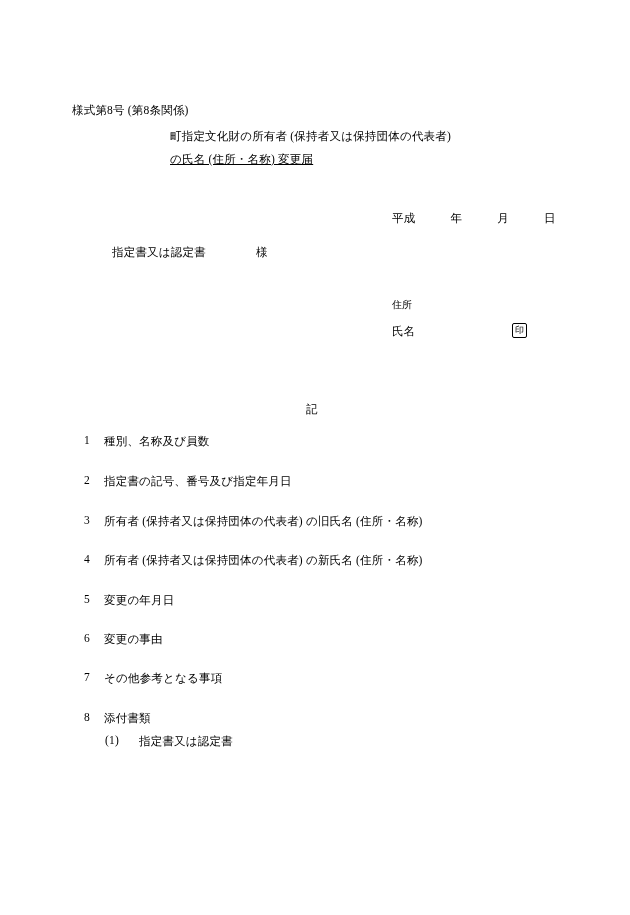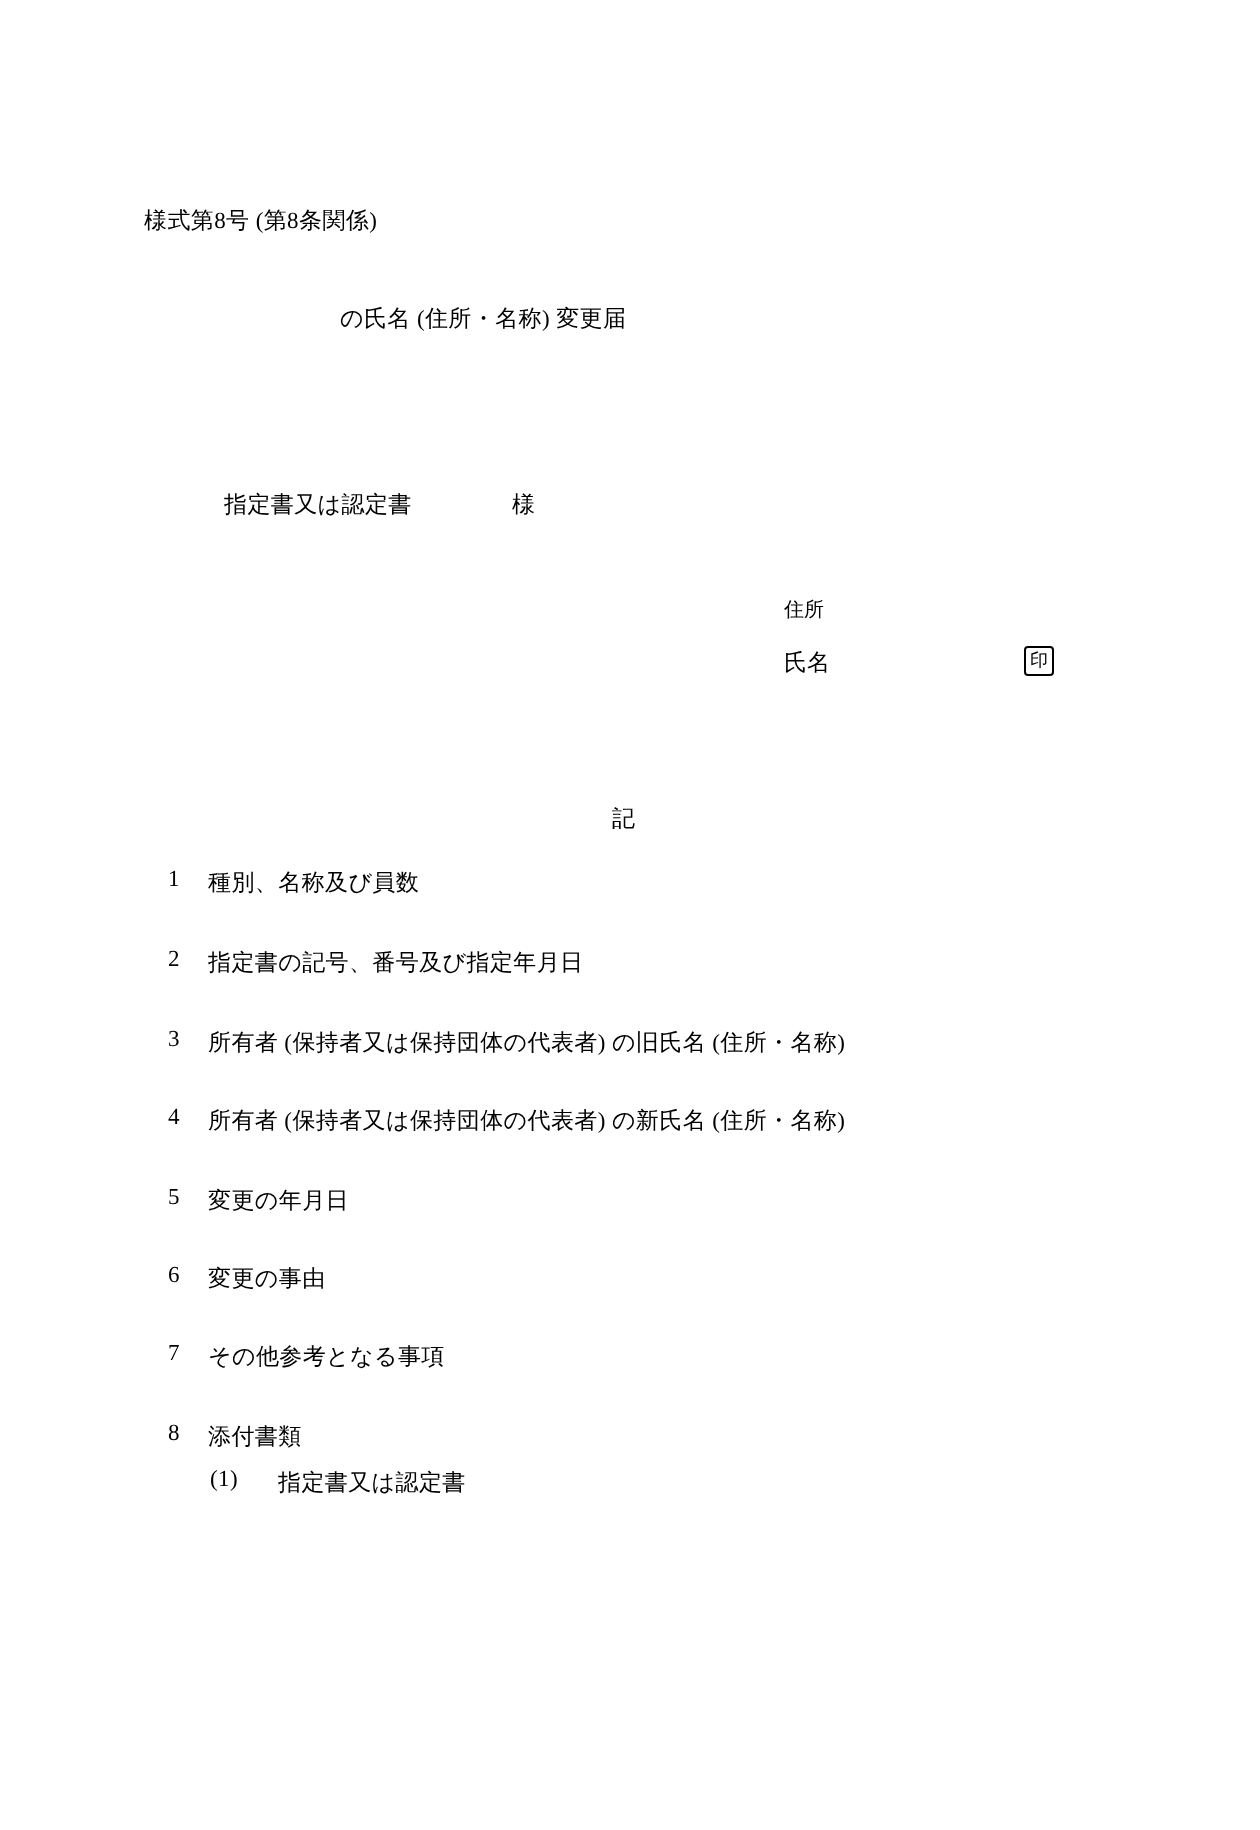--- a/index.html
+++ b/index.html
@@ -36,20 +36,21 @@
     left: 170px;
     top: 108px;
     font-size: 11.5px;
     letter-spacing: 0.2px;
   }
   .title-2 {
     left: 170px;
     top: 131px;
     font-size: 11.5px;
     letter-spacing: 0.2px;
+    text-decoration: underline;
   }
   .date-line {
     left: 392px;
     top: 190px;
     font-size: 11.5px;
     letter-spacing: 0.2px;
   }
   .addressee {
     left: 112px;
     top: 224px;
@@ -115,22 +116,24 @@
     letter-spacing: 0.2px;
   }
 </style>
 </head>
 <body>
 
 <div class="page">
 
   <div class="abs form-no">様式第8号 (第8条関係)</div>
 
+  <div class="abs title-1">町指定文化財の所有者 (保持者又は保持団体の代表者)</div>
   <div class="abs title-2">の氏名 (住所・名称) 変更届</div>
 
+  <div class="abs date-line">平成　　　年　　　月　　　日</div>
 
   <div class="abs addressee">指定書又は認定書</div>
   <div class="abs addressee-sama">様</div>
 
   <div class="abs addr-label">住所</div>
   <div class="abs name-label">氏名</div>
   <div class="abs seal"><span class="seal-box">印</span></div>
 
 
   <div class="abs ki">記</div>

